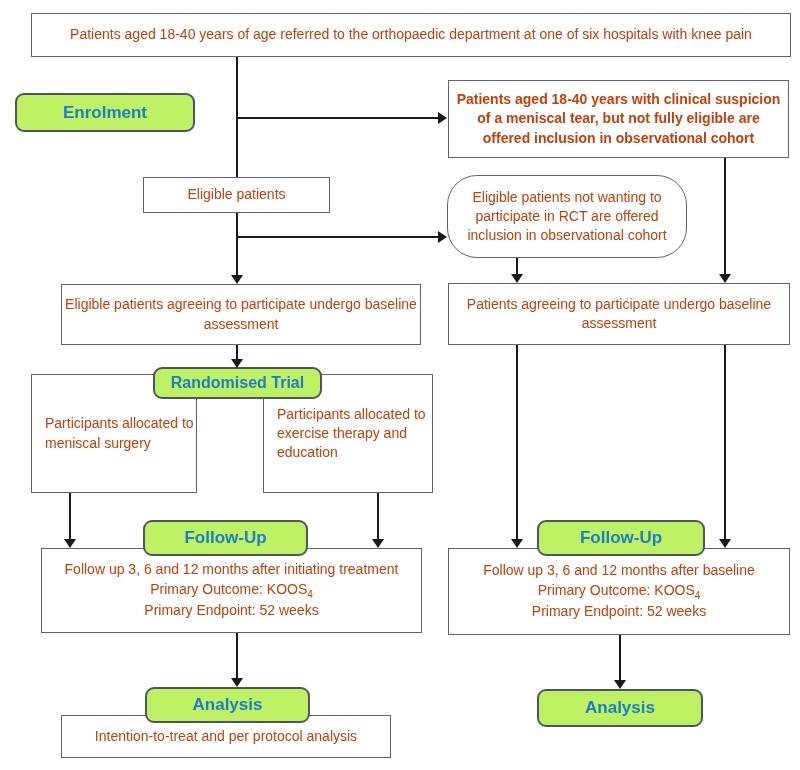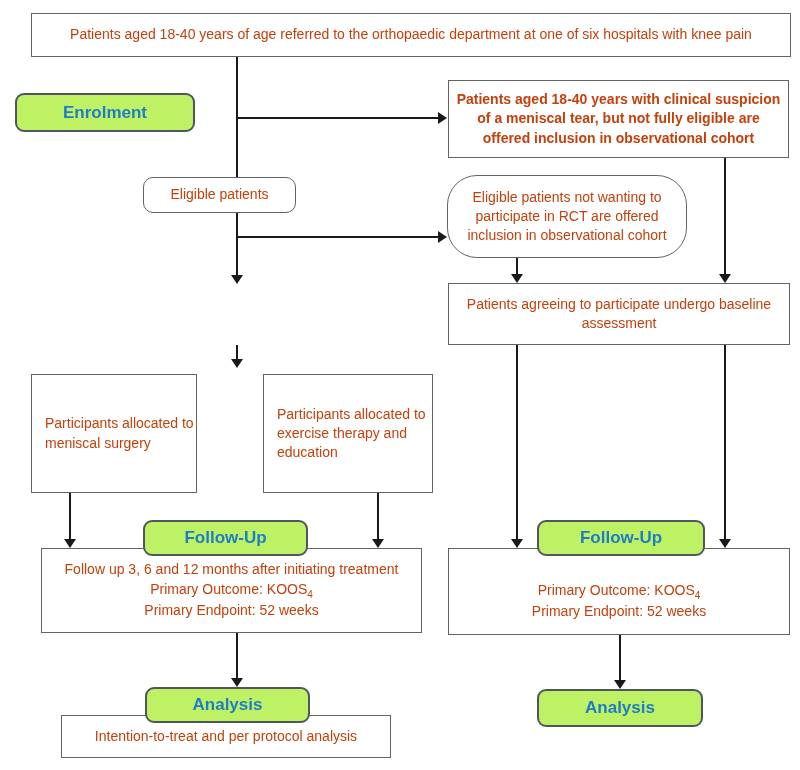--- a/index.html
+++ b/index.html
@@ -76,28 +76,31 @@
   <div class="ah-down" style="left:614px;top:680px;"></div>
 
   <div class="box" style="left:31px;top:13px;width:760px;height:44px;">
     <span class="inner">Patients aged 18-40 years of age referred to the orthopaedic department at one of six hospitals with knee pain</span>
   </div>
 
   <div class="box" style="left:448px;top:80px;width:341px;height:78px;">
     <span class="inner" style="max-width:330px;font-weight:bold;">Patients aged 18-40 years with clinical suspicion of a meniscal tear, but not fully eligible are offered inclusion in observational cohort</span>
   </div>
 
-  <div class="box" style="left:143px;top:177px;width:153px;height:36px;border-radius:10px;">
+  <div class="box" style="left:143px;top:177px;width:187px;height:36px;">
     <span class="inner">Eligible patients</span>
   </div>
 
   <div class="box" style="left:447px;top:175px;width:240px;height:83px;border-radius:30px;">
     <span class="inner" style="max-width:228px;">Eligible patients not wanting to participate in RCT are offered inclusion in observational cohort</span>
   </div>
 
+  <div class="box" style="left:61px;top:284px;width:360px;height:61px;">
+    <span class="inner narrow-350">Eligible patients agreeing to participate undergo baseline assessment</span>
+  </div>
 
   <div class="box" style="left:448px;top:283px;width:342px;height:62px;">
     <span class="inner narrow-310">Patients agreeing to participate undergo baseline assessment</span>
   </div>
 
   <div class="box left-align" style="left:31px;top:374px;width:166px;height:119px;">
     <span class="inner narrow-150">Participants allocated to meniscal surgery</span>
   </div>
 
   <div class="box left-align" style="left:263px;top:374px;width:170px;height:119px;">
@@ -107,34 +110,37 @@
   <div class="box" style="left:41px;top:548px;width:381px;height:85px;">
     <span class="inner">
       <span>Follow up 3, 6 and 12 months after initiating treatment</span><br>
       <span>Primary Outcome: KOOS</span><sub>4</sub><br>
       <span>Primary Endpoint: 52 weeks</span>
     </span>
   </div>
 
   <div class="box" style="left:448px;top:548px;width:342px;height:87px;">
     <span class="inner">
-      <br>
+      <span>Follow up 3, 6 and 12 months after baseline</span><br>
       <span>Primary Outcome: KOOS</span><sub>4</sub><br>
       <span>Primary Endpoint: 52 weeks</span>
     </span>
   </div>
 
   <div class="box" style="left:61px;top:715px;width:330px;height:43px;">
     <span class="inner">Intention-to-treat and per protocol analysis</span>
   </div>
 
   <div class="badge" style="left:15px;top:93px;width:180px;height:39px;">
     <span>Enrolment</span>
   </div>
 
+  <div class="badge small" style="left:153px;top:367px;width:169px;height:32px;">
+    <span>Randomised Trial</span>
+  </div>
 
   <div class="badge" style="left:143px;top:520px;width:165px;height:36px;">
     <span>Follow-Up</span>
   </div>
 
   <div class="badge" style="left:537px;top:520px;width:168px;height:36px;">
     <span>Follow-Up</span>
   </div>
 
   <div class="badge" style="left:145px;top:687px;width:165px;height:36px;">

